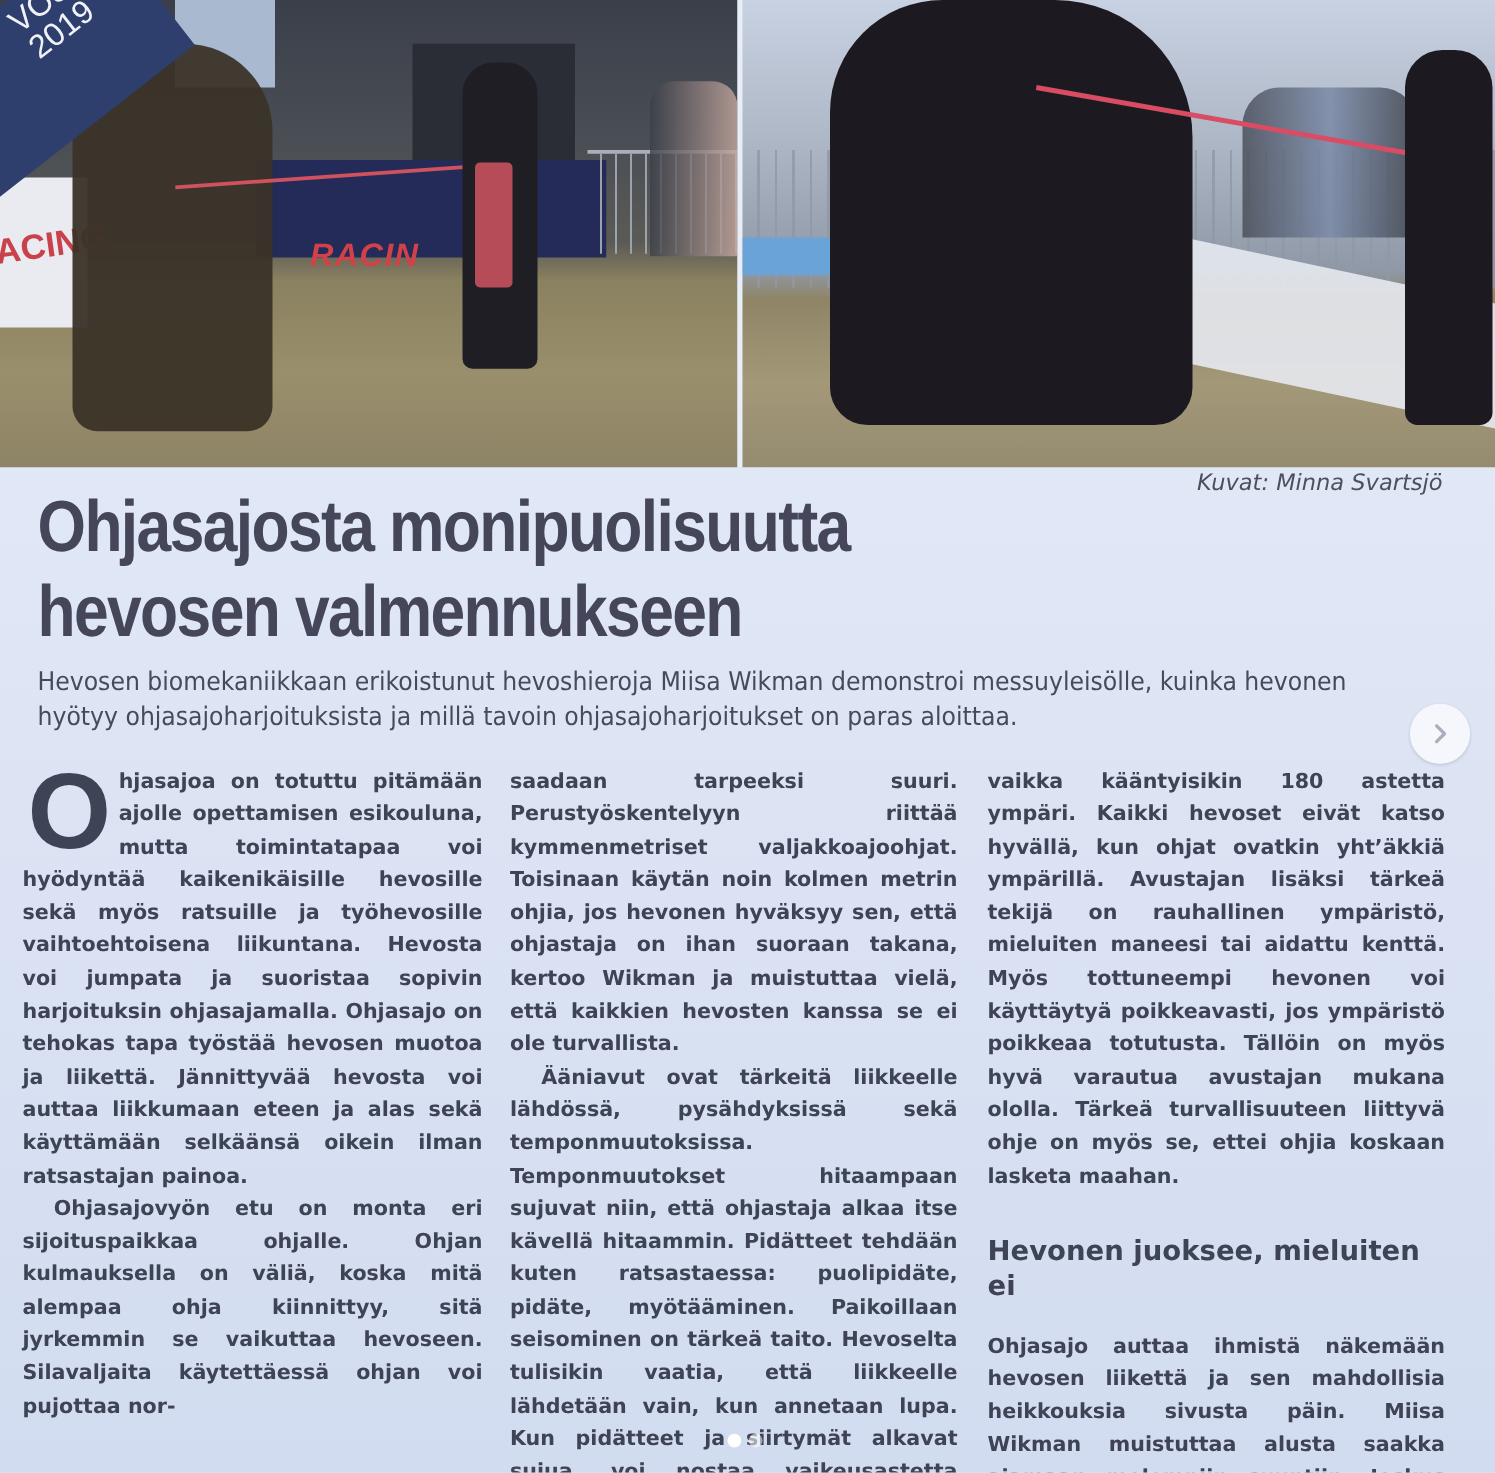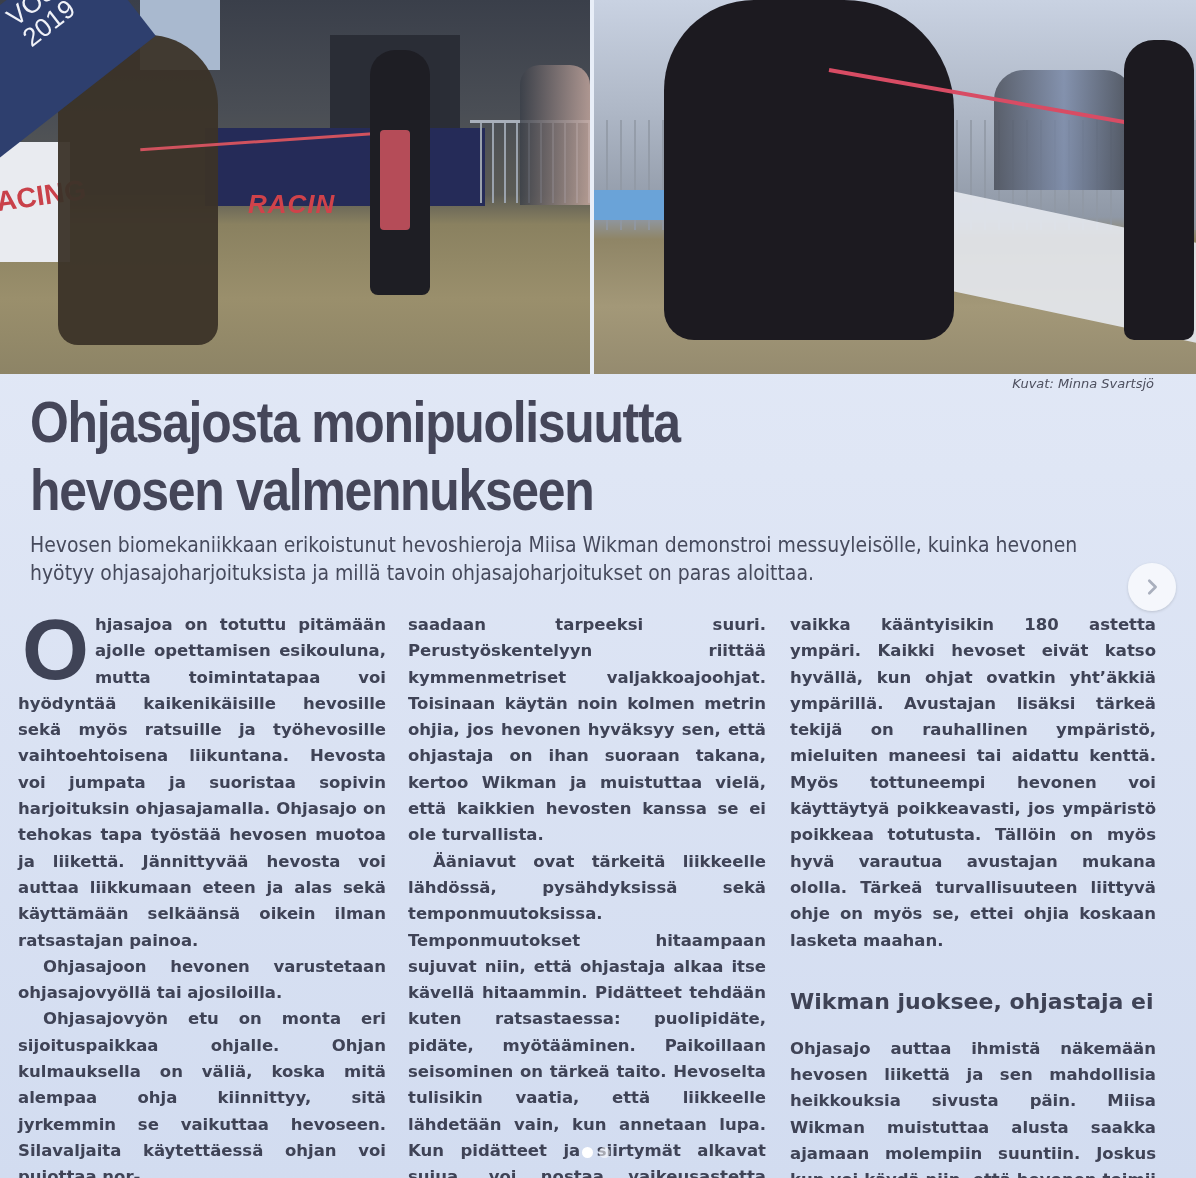--- a/index.html
+++ b/index.html
@@ -42,21 +42,21 @@
   
   .rp-fence { position: absolute; left: 0; top: 120px; width: 602px; height: 110px; background: repeating-linear-gradient(90deg, transparent 0 12px, #9098a4 12px 14px); opacity: .8; }
   .rp-blue { position: absolute; left: 0; top: 190px; width: 140px; height: 30px; background: #6aa3d8; }
   .rp-crowd { position: absolute; left: 400px; top: 70px; width: 140px; height: 120px; background: linear-gradient(90deg, #4a4f5a, #7b8aa8, #3e434c); border-radius: 30px 30px 0 0; opacity: .85; }
   .rp-white { position: absolute; left: 340px; top: 215px; width: 262px; height: 100px; background: #e6e9ef; transform: skewY(12deg); opacity: .9; }
   .rp-horse { position: absolute; left: 70px; top: 0; width: 290px; height: 340px; background: #1c1a20; border-radius: 90px 110px 30px 30px; }
   .rp-person { position: absolute; left: 530px; top: 40px; width: 70px; height: 300px; background: #1c1a20; border-radius: 30px 30px 10px 10px; }
   .rp-rein { position: absolute; left: 235px; top: 68px; width: 320px; height: 4px; background: #d84c64; transform: rotate(10deg); transform-origin: left; }
 
   
-  .credit { position: absolute; right: 42px; top: 376px; font-style: italic; font-size: 13px; color: #4d4f5e; font-family: "DejaVu Sans", sans-serif; margin-left: 16px; }
+  .credit { position: absolute; right: 42px; top: 376px; font-style: italic; font-size: 18px; color: #4d4f5e; font-family: "DejaVu Sans", sans-serif; margin-left: 16px; }
   .headline { position: absolute; left: 30px; top: 388px; font-family: "Liberation Sans", sans-serif; font-weight: bold; font-size: 58px; line-height: 68px; color: #454659; letter-spacing: -1.5px; transform: scaleX(0.86); transform-origin: left top; white-space: nowrap; }
   .lead { position: absolute; left: 30px; top: 531px; width: 1200px; font-family: "DejaVu Sans", sans-serif; font-size: 20.5px; line-height: 28px; color: #464a5c; transform: scaleX(0.92); transform-origin: left top; }
   .col { position: absolute; top: 612px; font-family: "DejaVu Sans", sans-serif; font-size: 16.5px; line-height: 26.3px; color: #3f4356; text-align: justify; }
   .col p { margin: 0; font-weight: bold; }
   .col p.indent { text-indent: 25px; }
   .col1 { left: 18px; width: 368px; }
   .col2 { left: 408px; width: 358px; }
   .col3 { left: 790px; width: 366px; }
   .dropcap { float: left; font-family: "Liberation Sans", sans-serif; font-weight: bold; font-size: 86px; line-height: 70px; color: #3f4356; margin: 2px 6px 0 4px; }
   .subhead { font-size: 22px; line-height: 28px; color: #3f4356; margin: 34px 0 20px 0 !important; text-align: left; }
@@ -109,32 +109,31 @@
   <div class="headline">
     <div>Ohjasajosta monipuolisuutta</div>
     <div>hevosen valmennukseen</div>
   </div>
 
   <div class="lead">Hevosen biomekaniikkaan erikoistunut hevoshieroja Miisa Wikman demonstroi messuyleisölle, kuinka hevonen hyötyy ohjasajoharjoituksista ja millä tavoin ohjasajoharjoitukset on paras aloittaa.</div>
 
   <div class="col col1">
     <span class="dropcap">O</span>
     <p>hjasajoa on totuttu pitämään ajolle opettamisen esikouluna, mutta toimintatapaa voi hyödyntää kaikenikäisille hevosille sekä myös ratsuille ja työhevosille vaihtoehtoisena liikuntana. Hevosta voi jumpata ja suoristaa sopivin harjoituksin ohjasajamalla. Ohjasajo on tehokas tapa työstää hevosen muotoa ja liikettä. Jännittyvää hevosta voi auttaa liikkumaan eteen ja alas sekä käyttämään selkäänsä oikein ilman ratsastajan painoa.</p>
-    <p class="indent">Ohjasajoon hevonen varustetaan ohjasajovyöllä tai ajosiloilla.</p>
     <p class="indent">Ohjasajovyön etu on monta eri sijoituspaikkaa ohjalle. Ohjan kulmauksella on väliä, koska mitä alempaa ohja kiinnittyy, sitä jyrkemmin se vaikuttaa hevoseen. Silavaljaita käytettäessä ohjan voi pujottaa nor-</p>
   </div>
 
   <div class="col col2">
     <p>saadaan tarpeeksi suuri. Perustyöskentelyyn riittää kymmenmetriset valjakkoajoohjat. Toisinaan käytän noin kolmen metrin ohjia, jos hevonen hyväksyy sen, että ohjastaja on ihan suoraan takana, kertoo Wikman ja muistuttaa vielä, että kaikkien hevosten kanssa se ei ole turvallista.</p>
     <p class="indent">Ääniavut ovat tärkeitä liikkeelle lähdössä, pysähdyksissä sekä temponmuutoksissa. Temponmuutokset hitaampaan sujuvat niin, että ohjastaja alkaa itse kävellä hitaammin. Pidätteet tehdään kuten ratsastaessa: puolipidäte, pidäte, myötääminen. Paikoillaan seisominen on tärkeä taito. Hevoselta tulisikin vaatia, että liikkeelle lähdetään vain, kun annetaan lupa. Kun pidätteet ja siirtymät alkavat sujua, voi nostaa vaikeusastetta esimerkiksi väistöihin. Hevoselle voi opettaa ääniavuin jopa suunnat eli ”oikea” ja ”vasen”.</p>
   </div>
 
   <div class="col col3">
     <p>vaikka kääntyisikin 180 astetta ympäri. Kaikki hevoset eivät katso hyvällä, kun ohjat ovatkin yht’äkkiä ympärillä. Avustajan lisäksi tärkeä tekijä on rauhallinen ympäristö, mieluiten maneesi tai aidattu kenttä. Myös tottuneempi hevonen voi käyttäytyä poikkeavasti, jos ympäristö poikkeaa totutusta. Tällöin on myös hyvä varautua avustajan mukana ololla. Tärkeä turvallisuuteen liittyvä ohje on myös se, ettei ohjia koskaan lasketa maahan.</p>
-    <p class="subhead">Wikman juoksee, ohjastaja ei</p>
+    <p class="subhead">Hevonen juoksee, mieluiten ei</p>
     <p>Ohjasajo auttaa ihmistä näkemään hevosen liikettä ja sen mahdollisia heikkouksia sivusta päin. Miisa Wikman muistuttaa alusta saakka ajamaan molempiin suuntiin. Joskus kun voi käydä niin, että hevonen toimii mainiosti toiseen kierrokseen, mutta toiseen suuntaan tulee totaalinen stoppi. Wikman</p>
   </div>
 
   <div class="next-btn">
     <svg viewBox="0 0 20 20">
       <polyline points="7,3 14,10 7,17" fill="none" stroke="#a9afbd" stroke-width="3" stroke-linecap="round" stroke-linejoin="round"></polyline>
     </svg>
   </div>
 
   <div class="dots">

